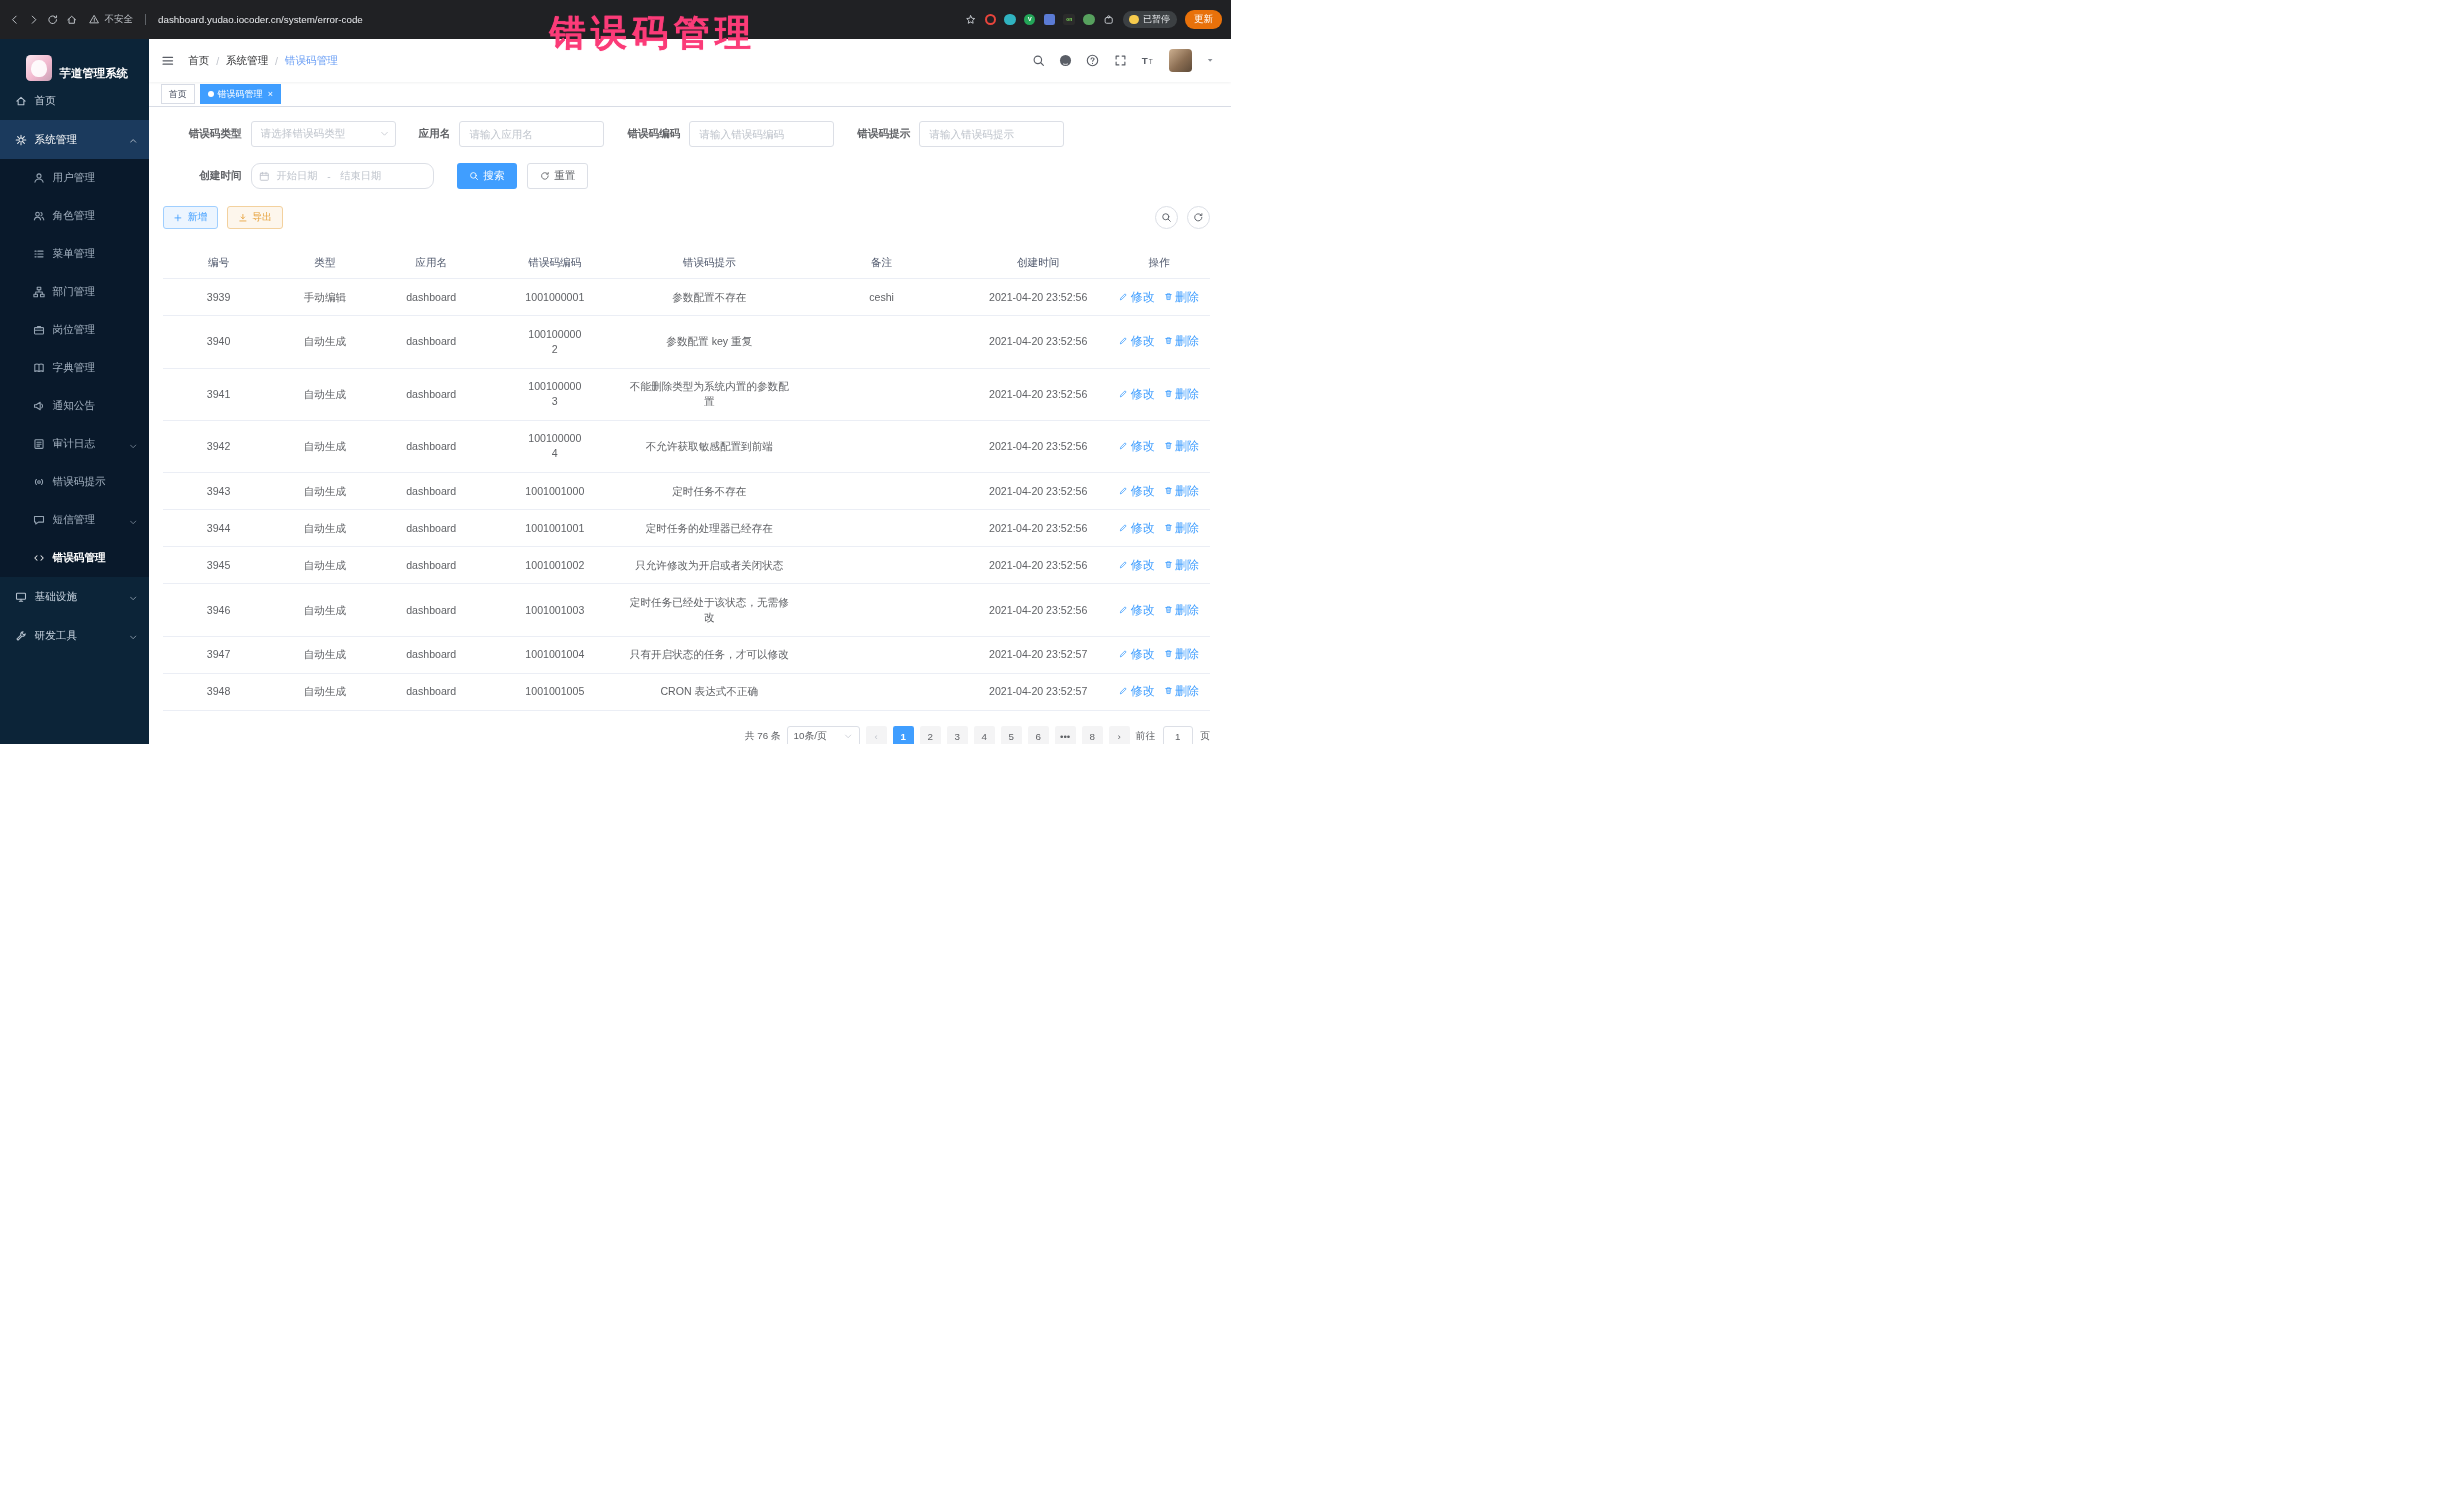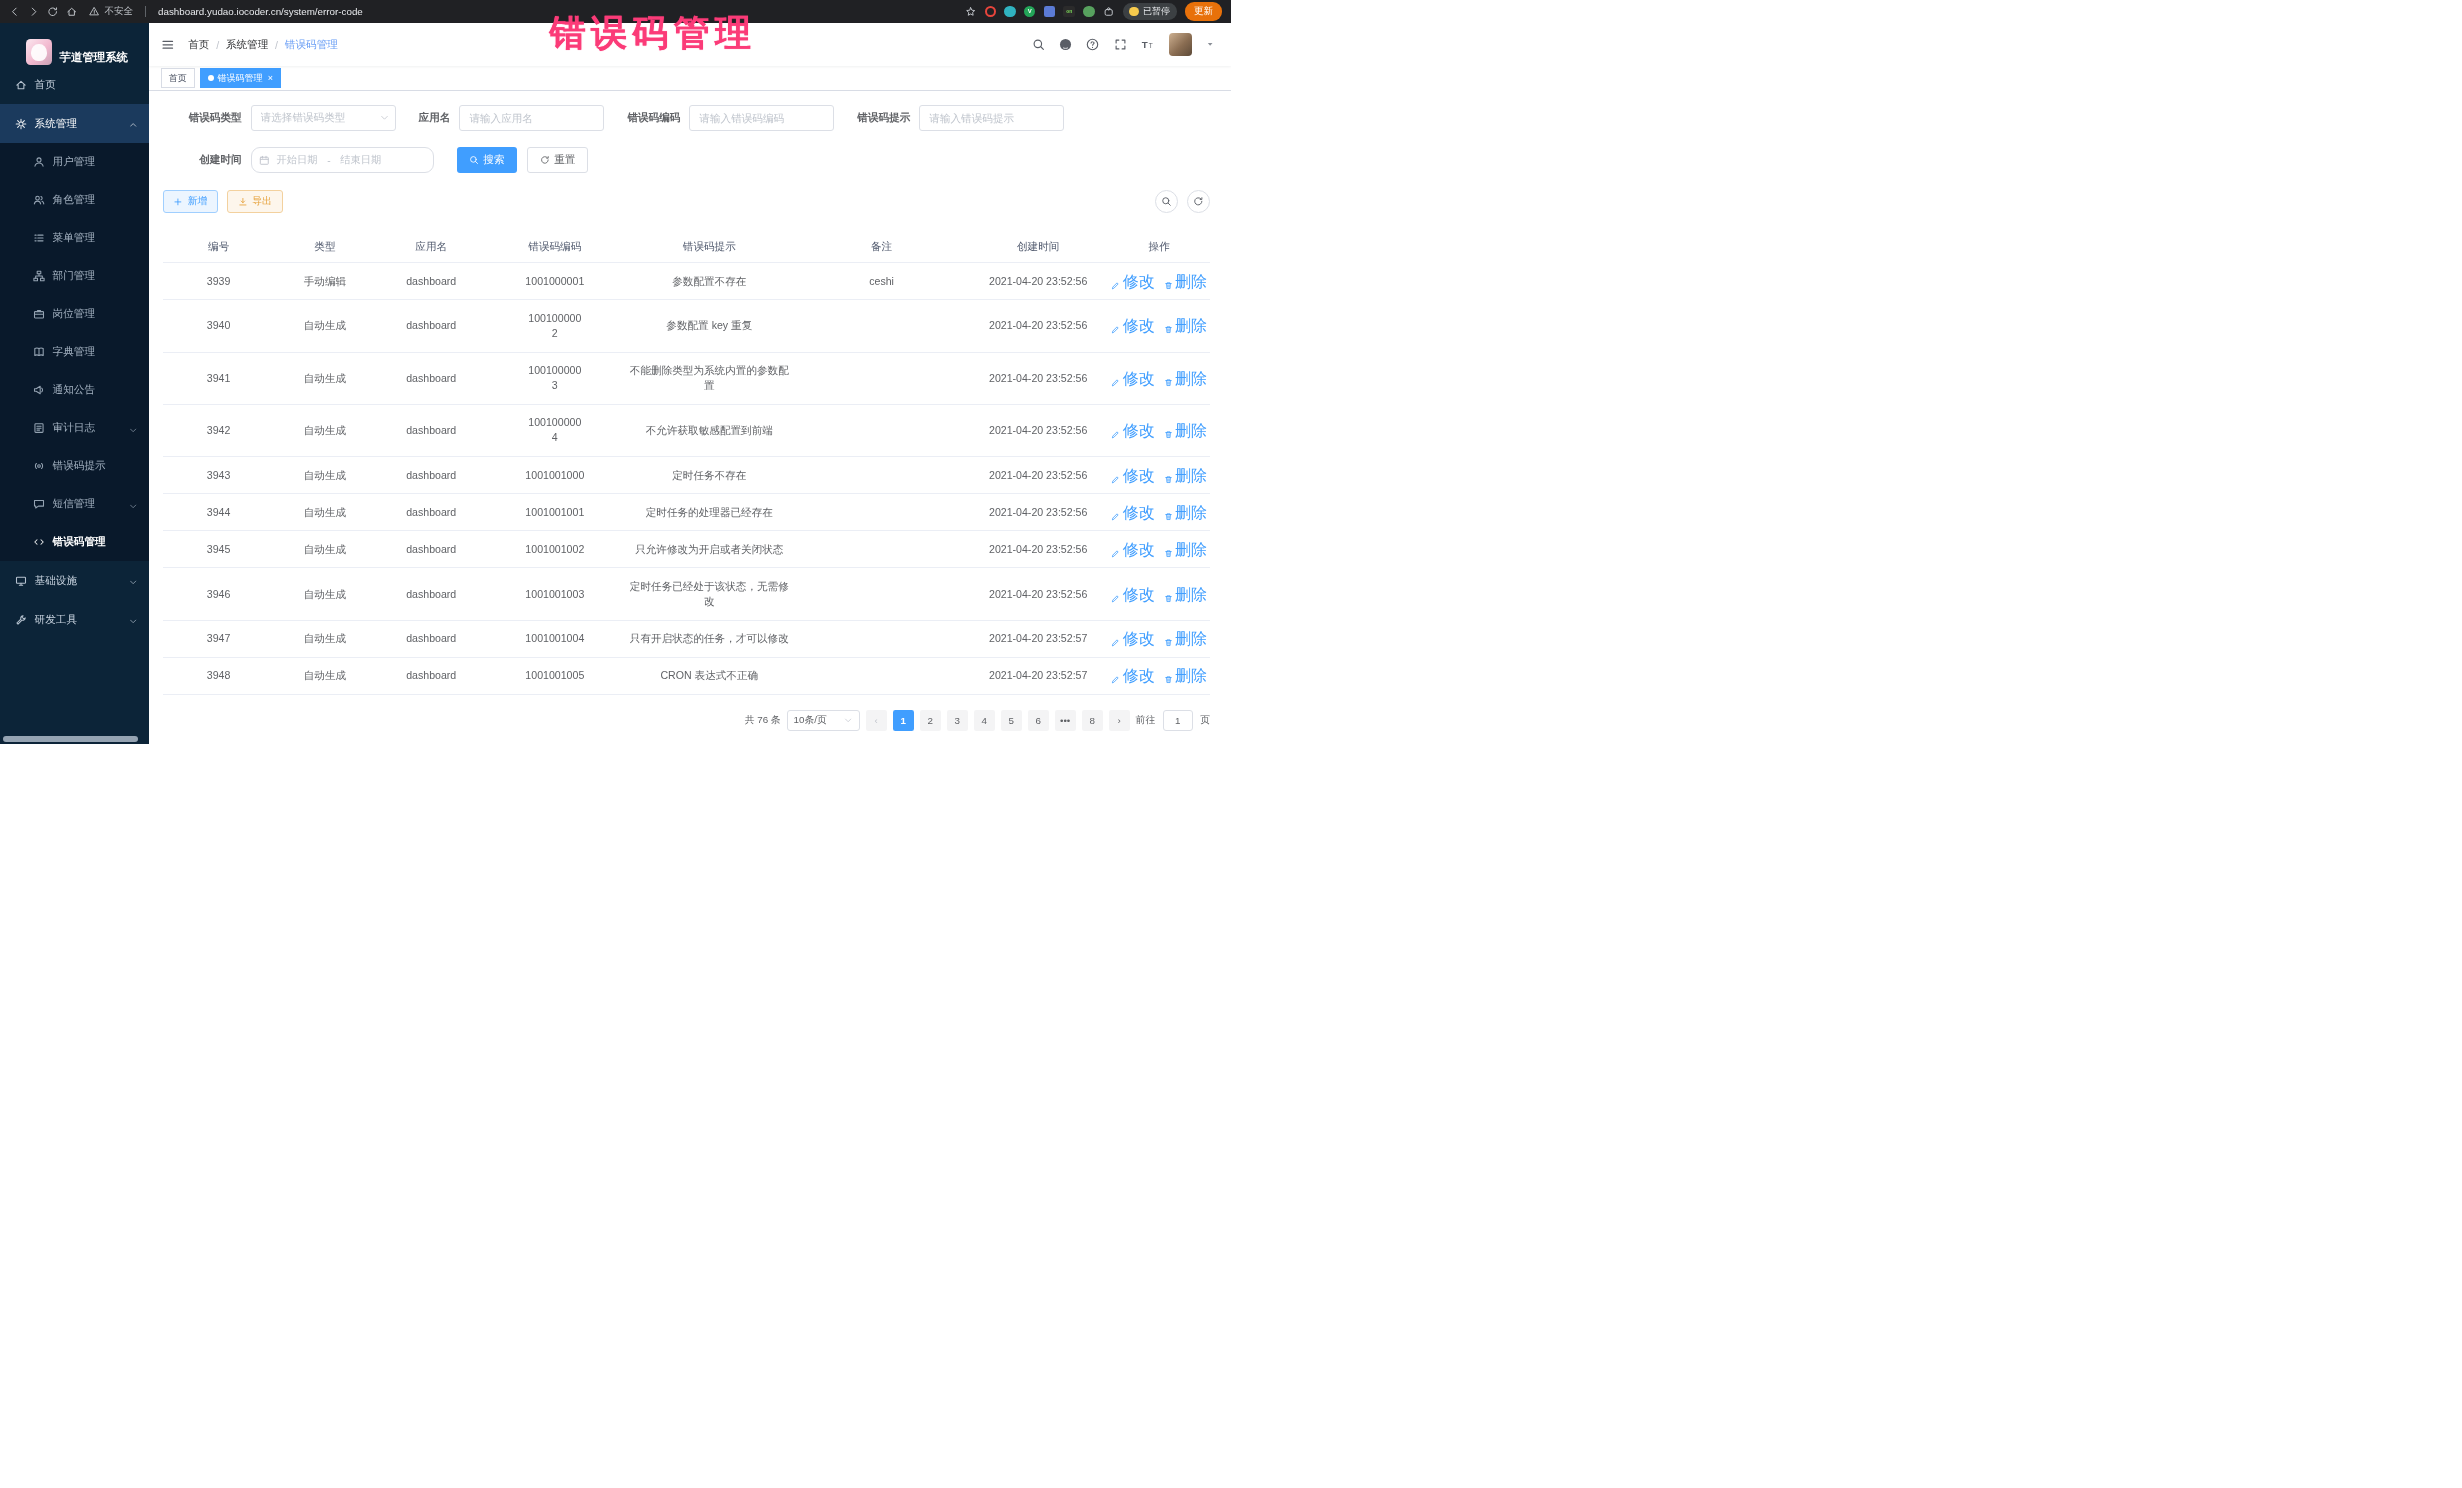--- a/index.html
+++ b/index.html
@@ -3,21 +3,21 @@
 <meta charset="utf-8">
 <title>错误码管理</title>
 <style>
   *{box-sizing:border-box;margin:0;padding:0}
   html,body{width:1231px;height:744px}
   body{position:relative;overflow:hidden;background:#fff;
        font-family:"Liberation Sans","DejaVu Sans",sans-serif;color:#303133}
   [data-icon] svg{width:100%;height:100%;display:block}
 
   
-  .browser{height:23px;background:#202124;display:flex;align-items:center;
+  .browser{height:39px;background:#202124;display:flex;align-items:center;
            padding:0 9px;gap:7.6px;color:#9aa0a6;font-size:9.5px}
   .nav-ic{width:11.4px;height:11.4px;color:#bdc1c6;display:inline-block;flex:none}
   .sec{display:flex;align-items:center;gap:4.5px;color:#bdc1c6;margin-left:4.5px}
   .sec .warn{width:10.6px;height:10.6px}
   .vdiv{width:0.8px;height:10.6px;background:#5f6368;margin:0 4.5px;flex:none}
   .url{color:#e8eaed;font-size:9.8px;white-space:nowrap}
   .chrome-right{margin-left:auto;display:flex;align-items:center;gap:8.3px}
   .ext{width:11.4px;height:11.4px;border-radius:50%;display:inline-flex;align-items:center;
        justify-content:center;color:#fff;font-weight:bold;font-size:6px;flex:none}
   .ext.ring{background:transparent;border:2.3px solid #e8453c}
@@ -119,21 +119,21 @@
   
   .table{width:100%;font-size:10.6px;color:#606266}
   .thead{display:flex;border-bottom:0.8px solid #ebeef5}
   .th{padding:8.3px 3px;font-weight:400;color:#515a6e;text-align:center;line-height:13.6px}
   .trow{display:flex;align-items:center;border-bottom:0.8px solid #ebeef5}
   .td{padding:10.6px 3px;text-align:center;line-height:15px}
   .c-id{width:10.7%}.c-type{width:9.6%}.c-app{width:10.7%}.c-code{width:12.9%}
   .c-msg{width:16.6%}.c-remark{width:16.3%}.c-time{width:13.6%}.c-actions{width:9.5%}
   .td.c-code{white-space:pre-line}
   .td.c-actions{display:flex;justify-content:center;gap:9px}
-  .op-link{color:#409eff;font-size:16px;display:inline-flex;align-items:center;gap:2.3px;
+  .op-link{color:#409eff;font-size:12px;display:inline-flex;align-items:flex-start;gap:2.3px;
            cursor:pointer;text-decoration:none;white-space:nowrap}
   .op-ic{width:9px;height:9px;display:inline-block}
 
   
   .pagination{display:flex;align-items:center;justify-content:flex-end;gap:6px;
               margin:15px 0 0;color:#606266;font-size:9.8px}
   .psize{width:73px;height:21px;border:0.8px solid #dcdfe6;border-radius:3px;display:flex;
          align-items:center;justify-content:space-between;padding:0 6px;cursor:pointer}
   .sel-caret2{width:8.3px;height:8.3px;color:#c0c4cc}
   .pbtn{min-width:21px;height:21px;border-radius:2.3px;background:#f4f4f5;display:inline-flex;

